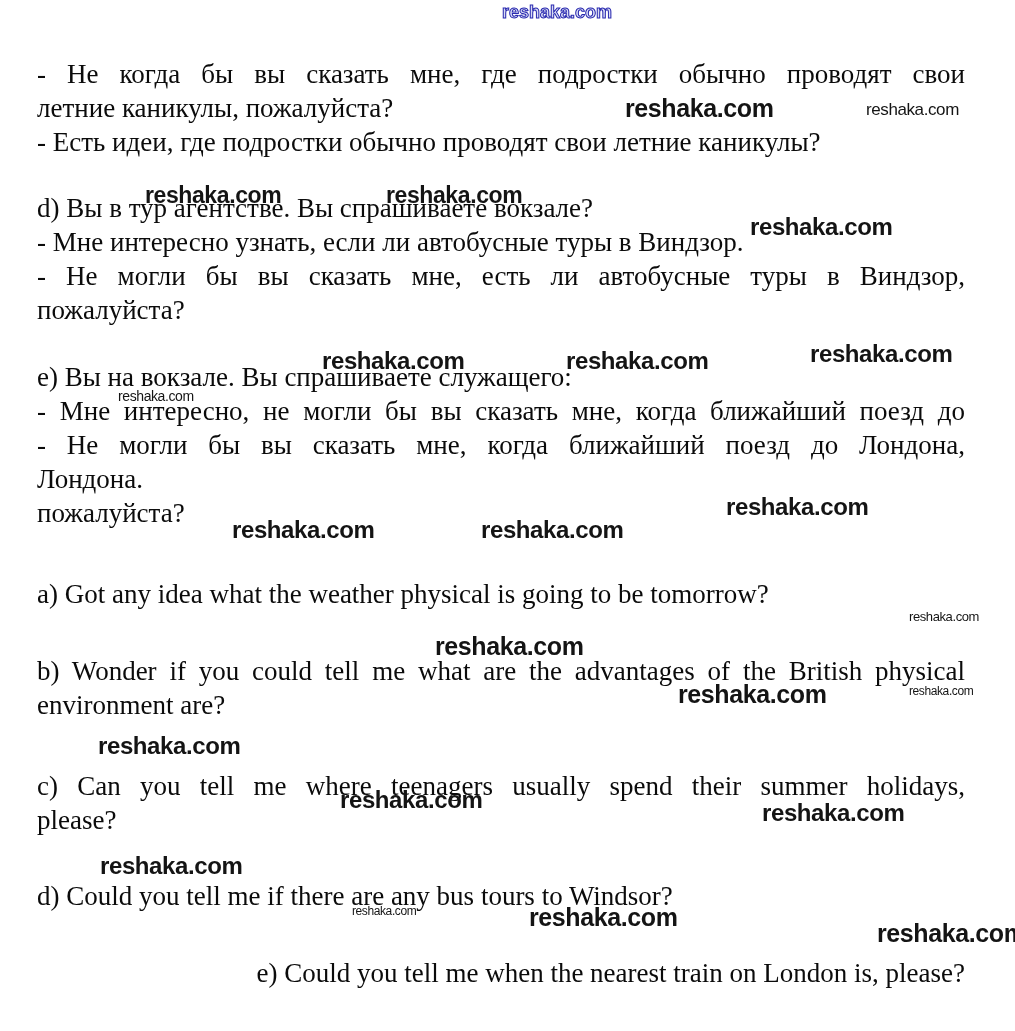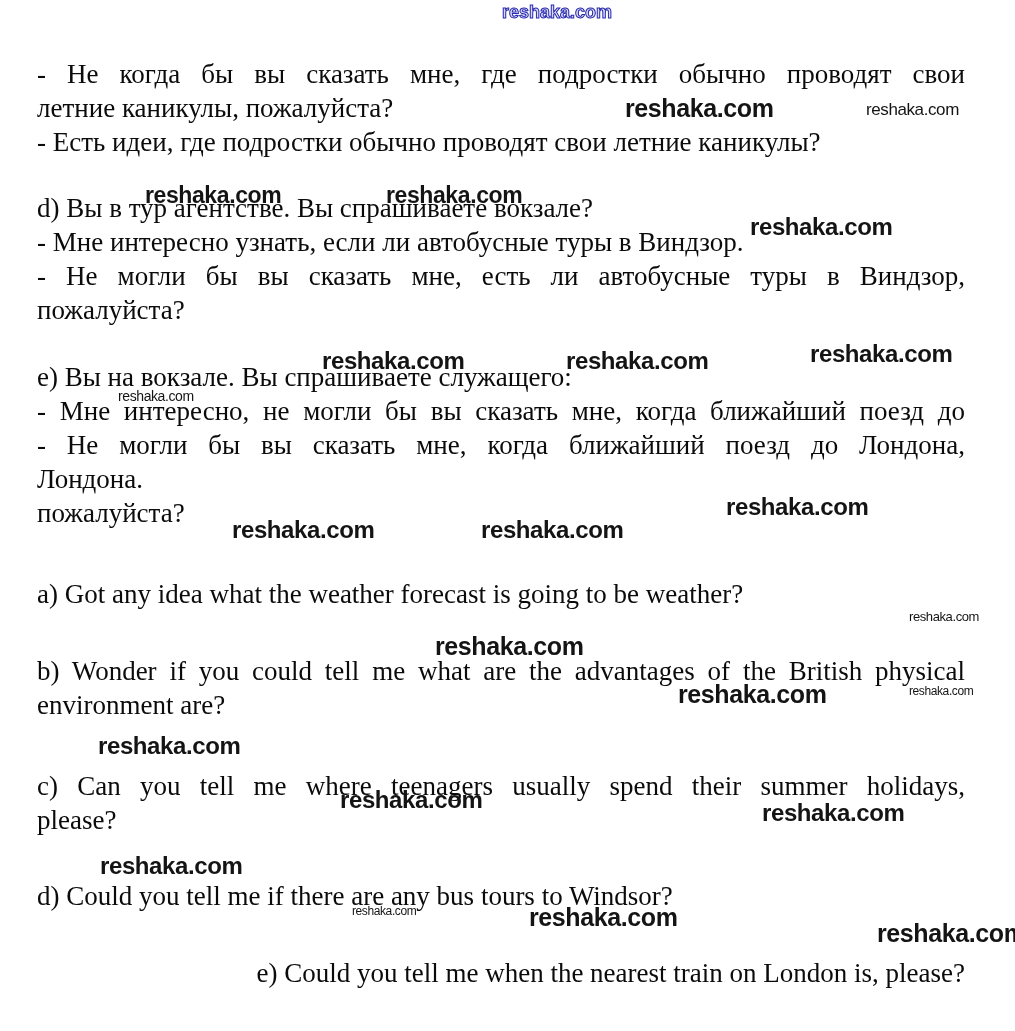--- a/index.html
+++ b/index.html
@@ -60,21 +60,21 @@
         <div class="line">пожалуйста?</div>
       </div>
       <div class="block" style="margin-top: 33px;">
         <div class="line">e) Вы на вокзале. Вы спрашиваете служащего:</div>
         <div class="line j">- Мне интересно, не могли бы вы сказать мне, когда ближайший поезд до</div>
         <div class="line j">- Не могли бы вы сказать мне, когда ближайший поезд до Лондона,</div>
         <div class="line">Лондона.</div>
         <div class="line">пожалуйста?</div>
       </div>
       <div class="block" style="margin-top: 47px;">
-        <div class="line">a) Got any idea what the weather forecast is going to be weather?</div>
+        <div class="line">a) Got any idea what the weather physical is going to be tomorrow?</div>
       </div>
       <div class="block" style="margin-top: 43px;">
         <div class="line j">b) Wonder if you could tell me what are the advantages of the British physical</div>
         <div class="line">environment are?</div>
       </div>
       <div class="block" style="margin-top: 47px;">
         <div class="line j">c) Can you tell me where teenagers usually spend their summer holidays,</div>
         <div class="line">please?</div>
       </div>
       <div class="block" style="margin-top: 42px;">

